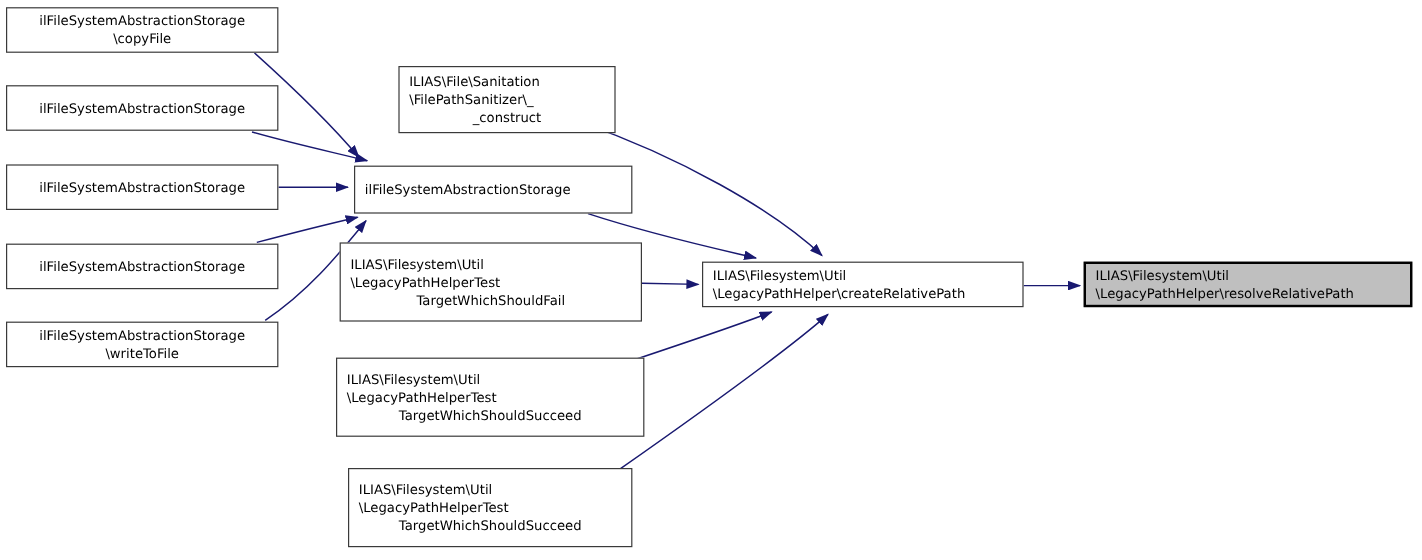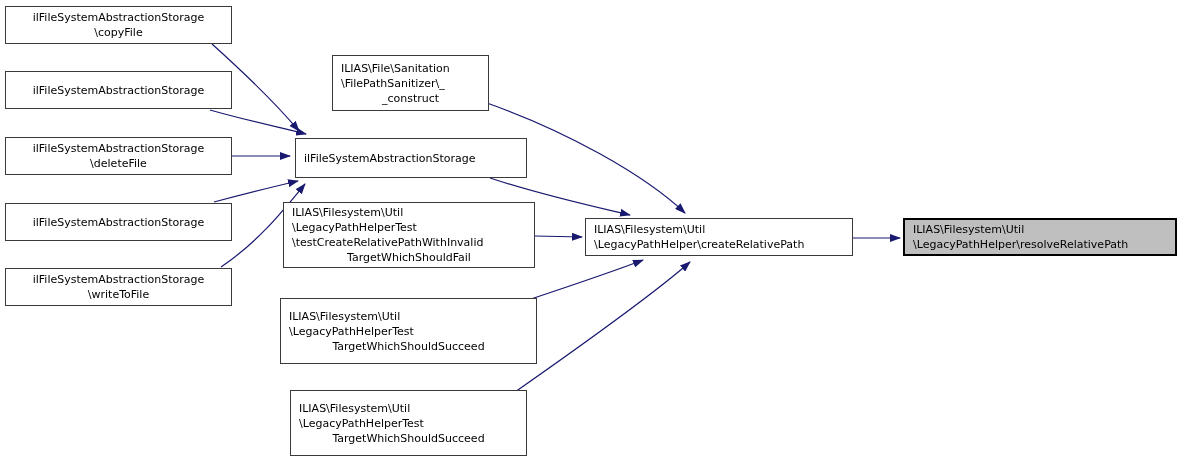--- a/index.html
+++ b/index.html
@@ -69,41 +69,39 @@
   <div id="nodes">
       <div class="node" style="left: 5px; top: 6px; width: 227px; height: 38px;">
         <span class="center">ilFileSystemAbstractionStorage</span>
         <span class="center">\copyFile</span>
       </div>
       <div class="node" style="left: 5px; top: 71px; width: 227px; height: 38px;">
         <span class="center">ilFileSystemAbstractionStorage</span>
       </div>
       <div class="node" style="left: 5px; top: 137px; width: 227px; height: 38px;">
         <span class="center">ilFileSystemAbstractionStorage</span>
-        <span class="center">\deleteFile</span>
       </div>
       <div class="node" style="left: 5px; top: 203px; width: 227px; height: 38px;">
         <span class="center">ilFileSystemAbstractionStorage</span>
       </div>
       <div class="node" style="left: 5px; top: 268px; width: 227px; height: 38px;">
         <span class="center">ilFileSystemAbstractionStorage</span>
         <span class="center">\writeToFile</span>
       </div>
-      <div class="node" style="left: 332px; top: 55px; width: 157px; height: 56px;">
+      <div class="node" style="left: 332px; top: 55px; width: 181px; height: 56px;">
         <span class="">ILIAS\File\Sanitation</span>
         <span class="">\FilePathSanitizer\_</span>
         <span class="center">_construct</span>
       </div>
       <div class="node" style="left: 295px; top: 138px; width: 232px; height: 40px;">
         <span class="">ilFileSystemAbstractionStorage</span>
       </div>
       <div class="node" style="left: 283px; top: 202px; width: 252px; height: 66px;">
         <span class="">ILIAS\Filesystem\Util</span>
         <span class="">\LegacyPathHelperTest</span>
-        <span class="">\testCreateRelativePathWithInvalid</span>
         <span class="center">TargetWhichShouldFail</span>
       </div>
       <div class="node" style="left: 280px; top: 298px; width: 257px; height: 66px;">
         <span class="">ILIAS\Filesystem\Util</span>
         <span class="">\LegacyPathHelperTest</span>
         <span class="center">TargetWhichShouldSucceed</span>
       </div>
       <div class="node" style="left: 290px; top: 390px; width: 237px; height: 66px;">
         <span class="">ILIAS\Filesystem\Util</span>
         <span class="">\LegacyPathHelperTest</span>

